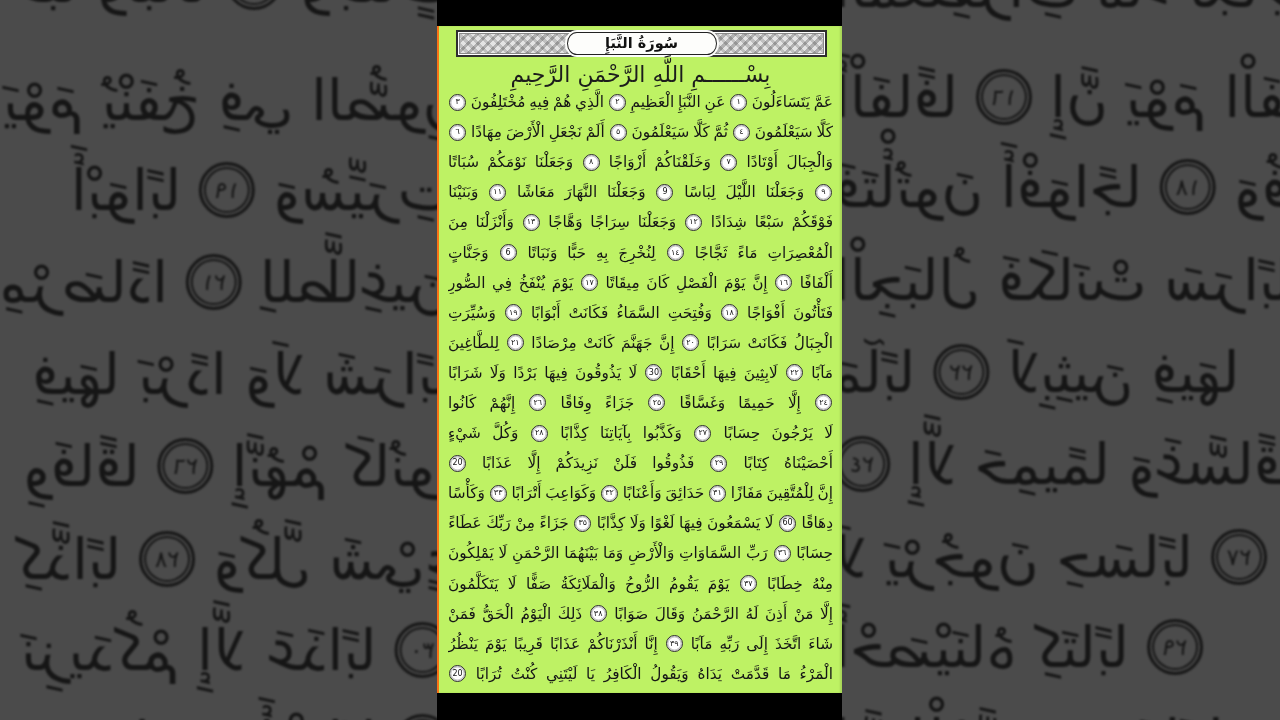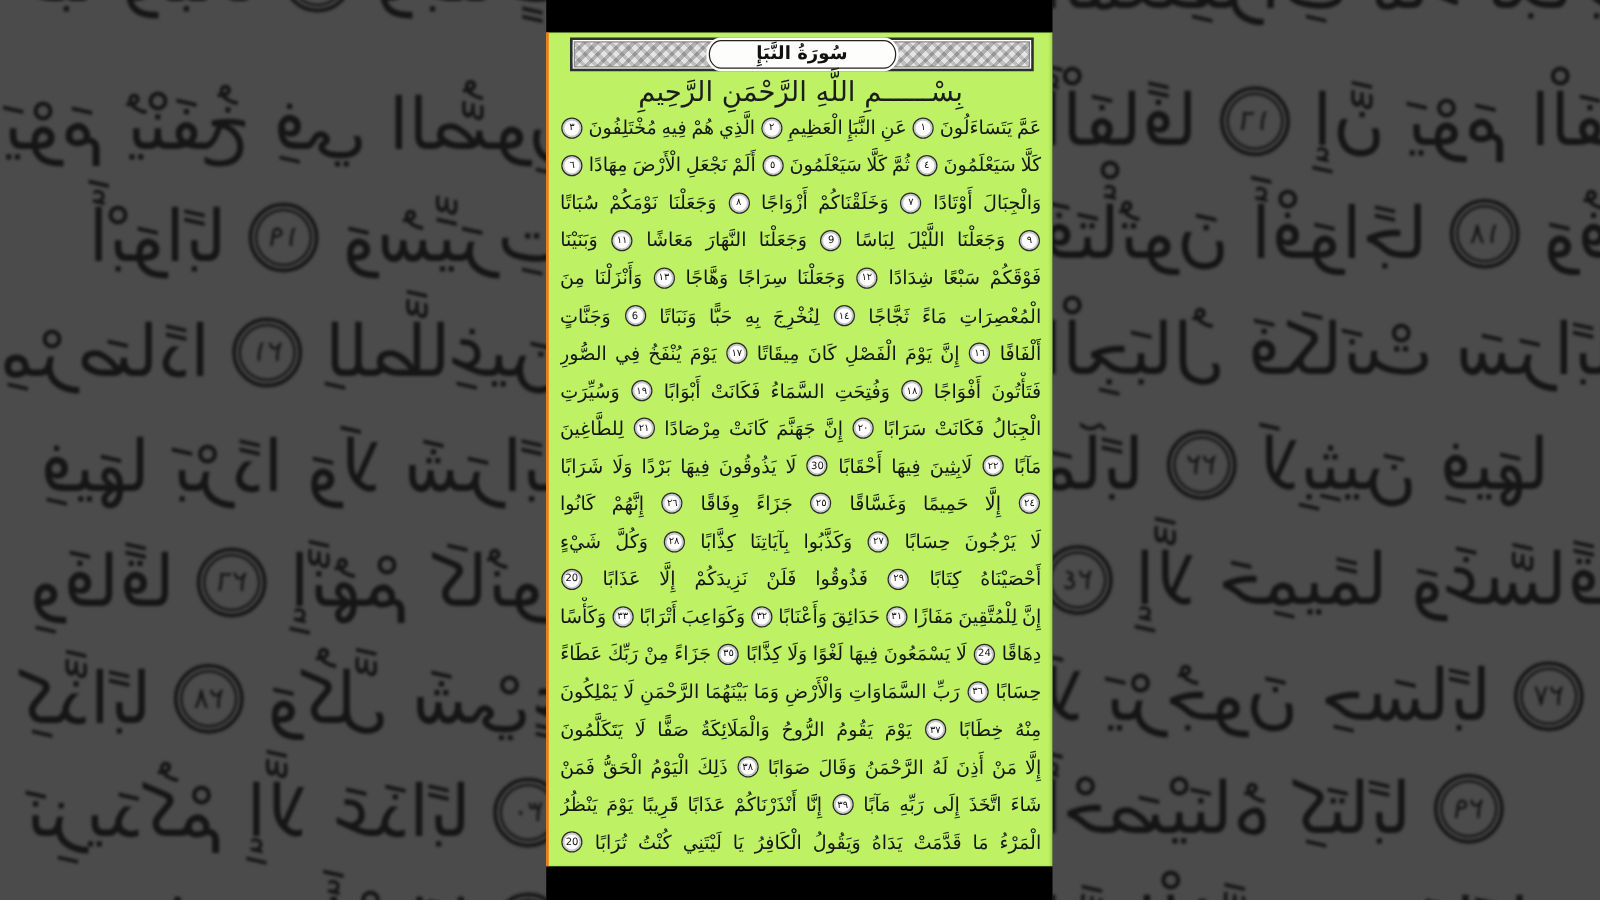--- a/index.html
+++ b/index.html
@@ -362,21 +362,21 @@
             <span class="w">حَدَائِقَ</span>
             <span class="w">وَأَعْنَابًا</span>
             <span class="vmark">٣٢</span>
             <span class="w">وَكَوَاعِبَ</span>
             <span class="w">أَتْرَابًا</span>
             <span class="vmark">٣٣</span>
             <span class="w">وَكَأْسًا</span>
           </div>
           <div class="qline">
             <span class="w">دِهَاقًا</span>
-            <span class="vmark">24</span>
+            <span class="vmark">60</span>
             <span class="w">لَا</span>
             <span class="w">يَسْمَعُونَ</span>
             <span class="w">فِيهَا</span>
             <span class="w">لَغْوًا</span>
             <span class="w">وَلَا</span>
             <span class="w">كِذَّابًا</span>
             <span class="vmark">٣٥</span>
             <span class="w">جَزَاءً</span>
             <span class="w">مِنْ</span>
             <span class="w">رَبِّكَ</span>

